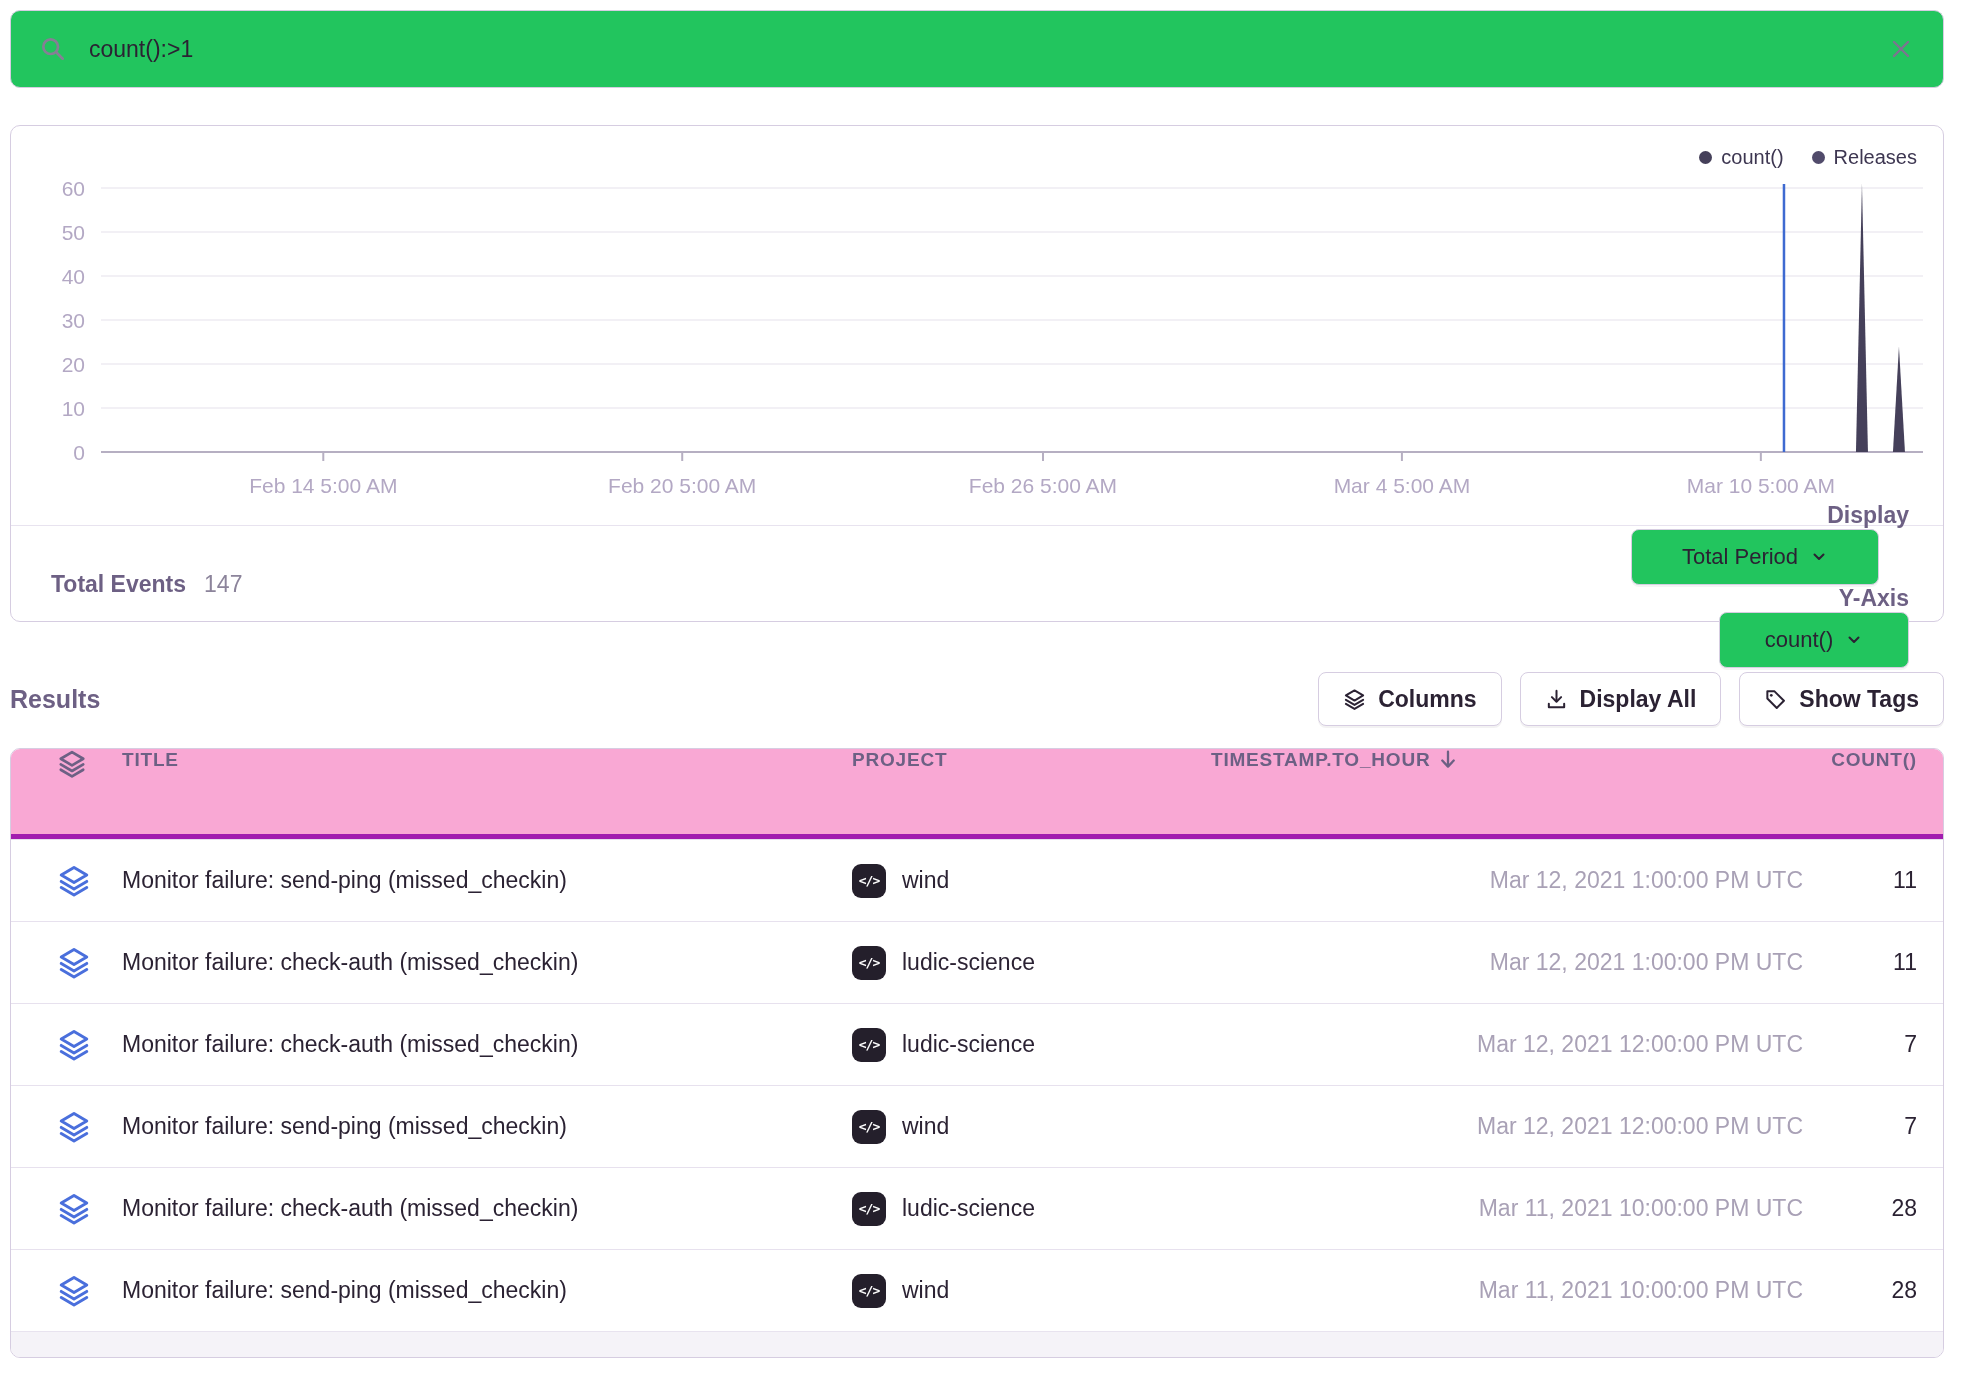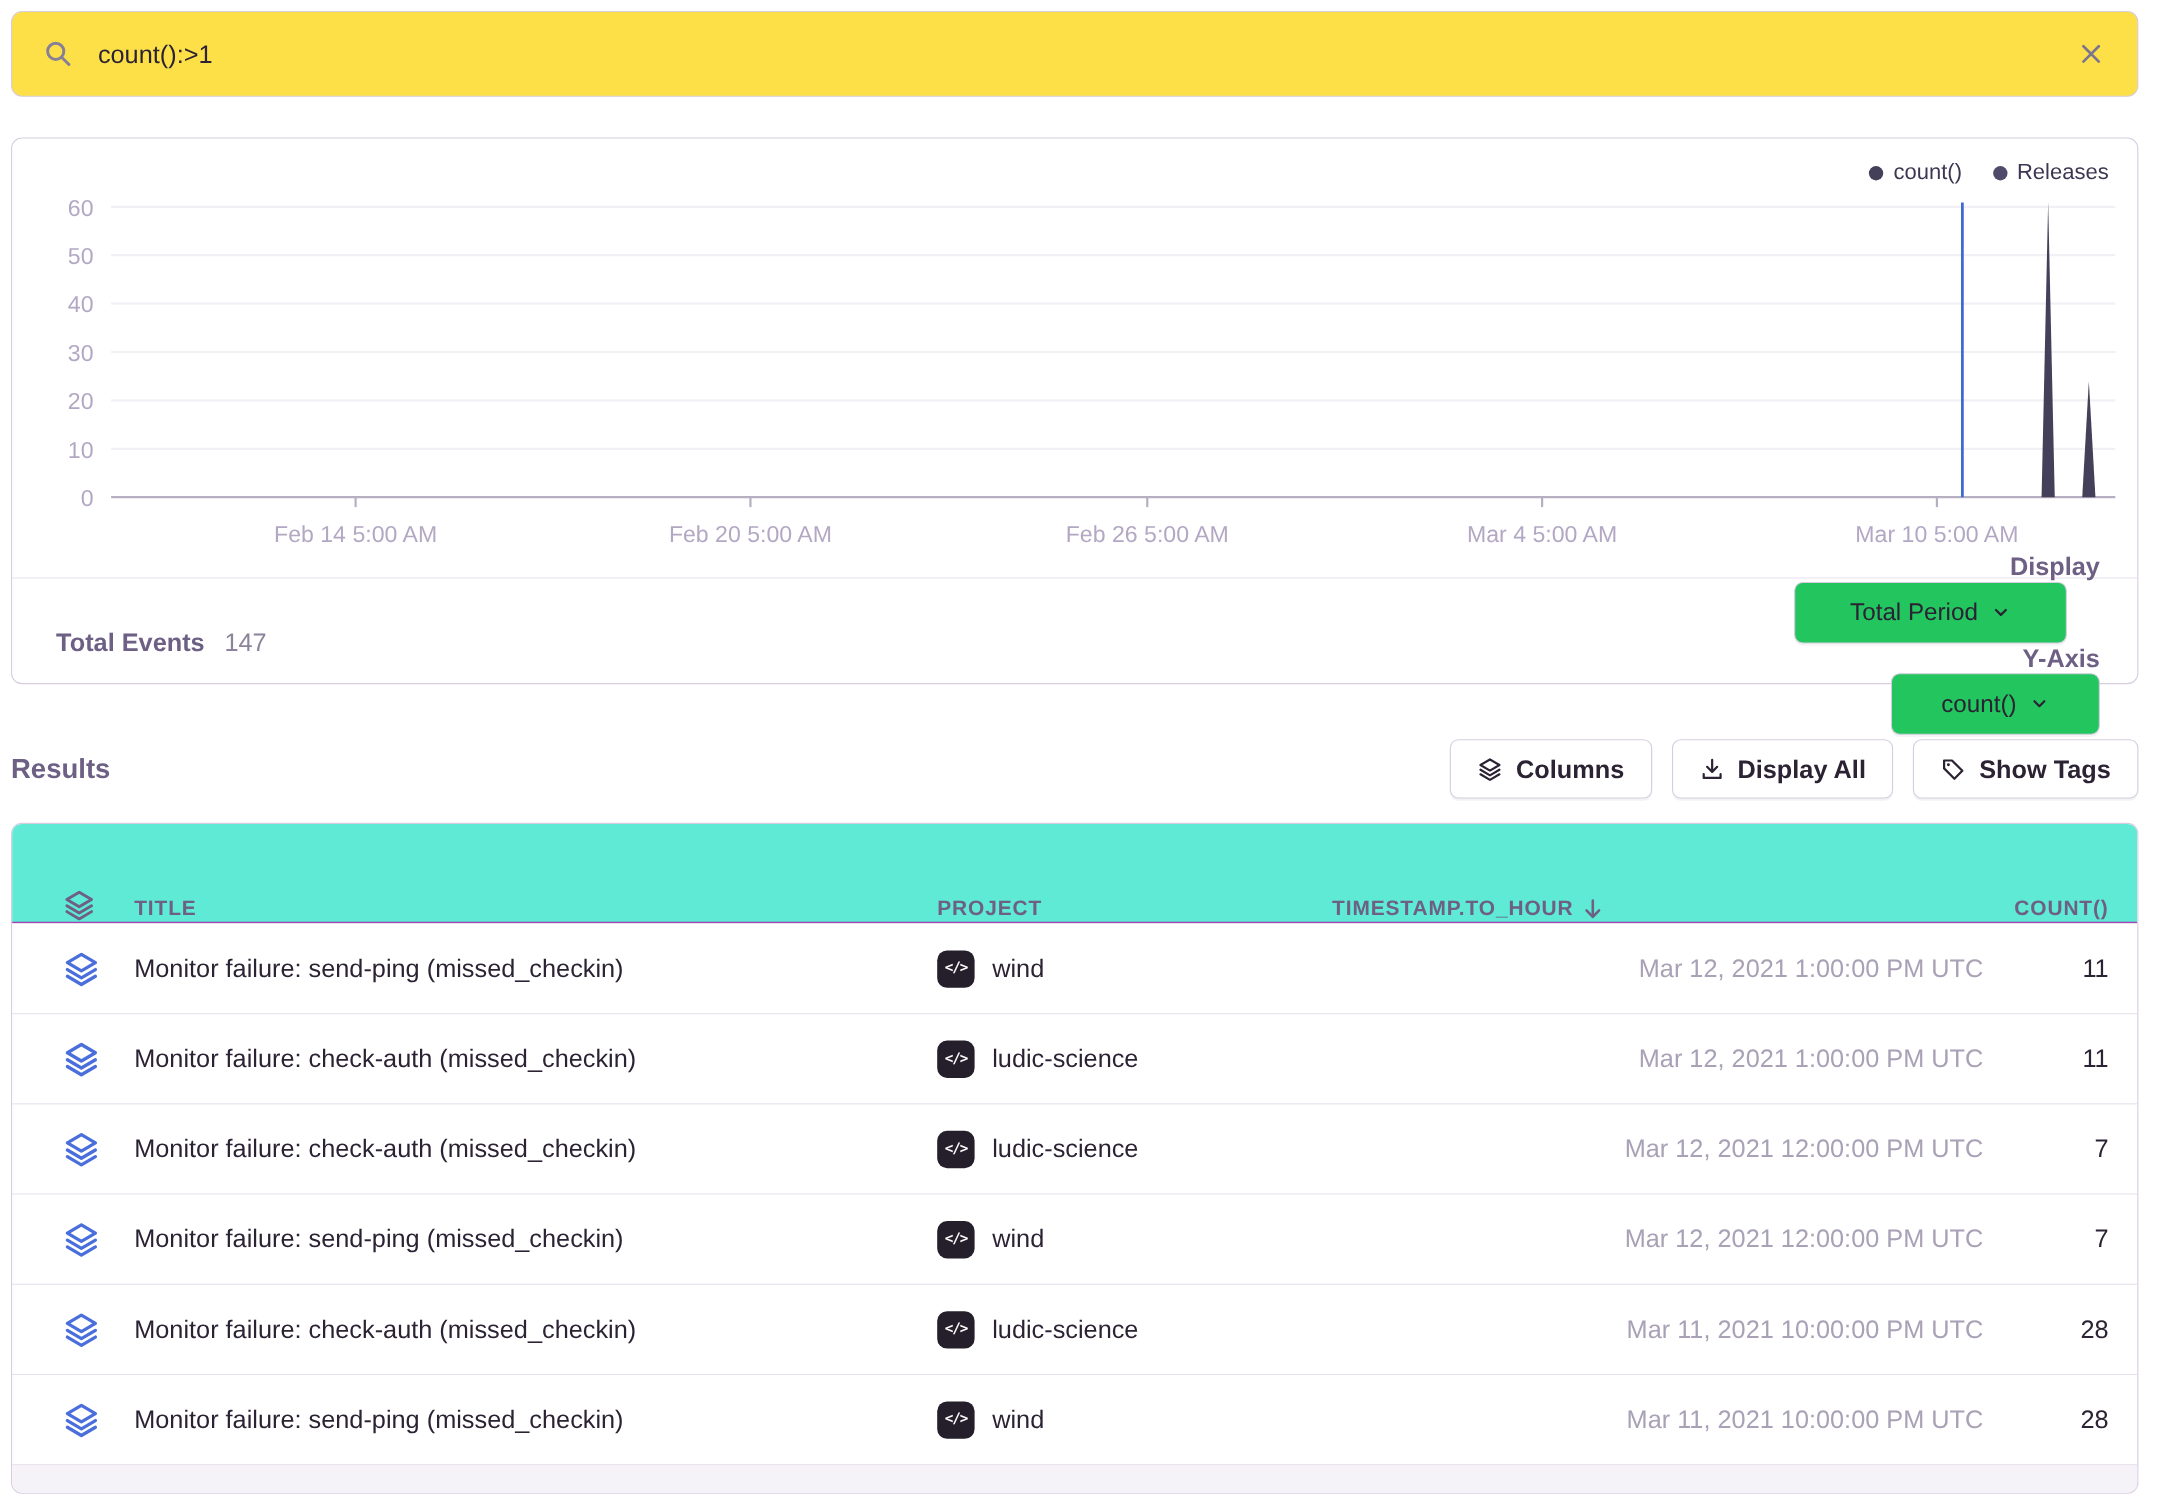--- a/index.html
+++ b/index.html
@@ -2,21 +2,21 @@
 <html style="--accent-dark: #2b2233; --heading-purple: #6d6084; --muted: #8c849b; --legend-text: #3d3651; --axis-label: #b3a8c4; --gridline: #f2f0f5; --axis-line: #b6afc2; --series: #45405a; --release-dot: #514b6b; --release-line: #3e6ad1; --timestamp: #a9a1b6; --row-icon-blue: #4a6fdc; --badge-bg: #241f2b; --border: #d6cde1;"><head>
 <meta charset="utf-8">
 <style>
   * { margin:0; padding:0; box-sizing:border-box; }
   html,body { width:1962px; height:1374px; background:#fff; overflow:hidden;
     font-family:"Liberation Sans", sans-serif; color:var(--accent-dark,#2b2233); }
   .page { position:relative; width:1962px; height:1374px; background:#fff; }
 
   
   .search-bar { position:absolute; left:10px; top:10px; width:1934px; height:78px;
-    border:1.5px solid var(--border,#d6cde1); border-radius:10px; background:#fde047;
+    border:1.5px solid var(--border,#d6cde1); border-radius:10px; background:#22c55e;
     display:flex; align-items:center; padding:0 28px; }
   .search-bar .query { margin-left:22px; font-size:23px; color:var(--accent-dark,#2b2233); }
   .icon-right { margin-left:auto; display:flex; align-items:center; cursor:pointer; }
 
   
   .chart-card { position:absolute; left:10px; top:125px; width:1934px; height:497px;
     border:1.5px solid var(--border,#d6cde1); border-radius:10px; background:#fff; }
   .legend { position:absolute; top:20px; right:26px; display:flex; gap:28px; z-index:2; }
   .legend-item { display:flex; align-items:center; gap:9px; cursor:pointer; }
   .legend-dot { width:13px; height:13px; border-radius:50%; }
@@ -43,22 +43,22 @@
   .results-title { font-weight:bold; font-size:25px; color:var(--heading-purple,#6d6084); }
   .btn-group { display:flex; gap:18px; }
   .btn { height:54px; border:1.5px solid var(--border,#d6cde1); border-radius:8px;
     background:#fff; display:flex; align-items:center; gap:12px; padding:0 24px;
     font-weight:bold; font-size:23px; color:var(--accent-dark,#2b2233); cursor:pointer;
     box-shadow:0 2px 0 rgba(43,34,51,0.06); }
 
   
   .table-card { position:absolute; left:10px; top:748px; width:1934px; height:610px;
     border:1.5px solid var(--border,#d6cde1); border-radius:10px; background:#fff; overflow:hidden; }
-  .thead { height:90px; background:#5eead4; border-bottom:1px solid #a21caf;
-    display:flex; align-items:flex-end; }
+  .thead { height:90px; background:#f9a8d4; border-bottom:5px solid #a21caf;
+    display:flex; align-items:flex-start; }
   .trow { height:82px; display:flex; align-items:center; border-top:1px solid #e7e1ee; }
   .trow:first-of-type { border-top:none; }
   .col-icon { width:111px; padding-left:46px; display:flex; align-items:center; }
   .col-title { width:730px; }
   .col-project { width:359px; display:flex; align-items:center; gap:16px; }
   .col-time { flex:1; }
   .col-count { min-width:140px; text-align:right; padding-right:26px; }
   .th { font-weight:bold; font-size:19px; letter-spacing:0.8px; color:var(--heading-purple,#6d6084); }
   .th-time { display:flex; align-items:center; gap:8px; cursor:pointer; }
   .cell-title { font-size:23px; color:var(--accent-dark,#2b2233); cursor:pointer; }

